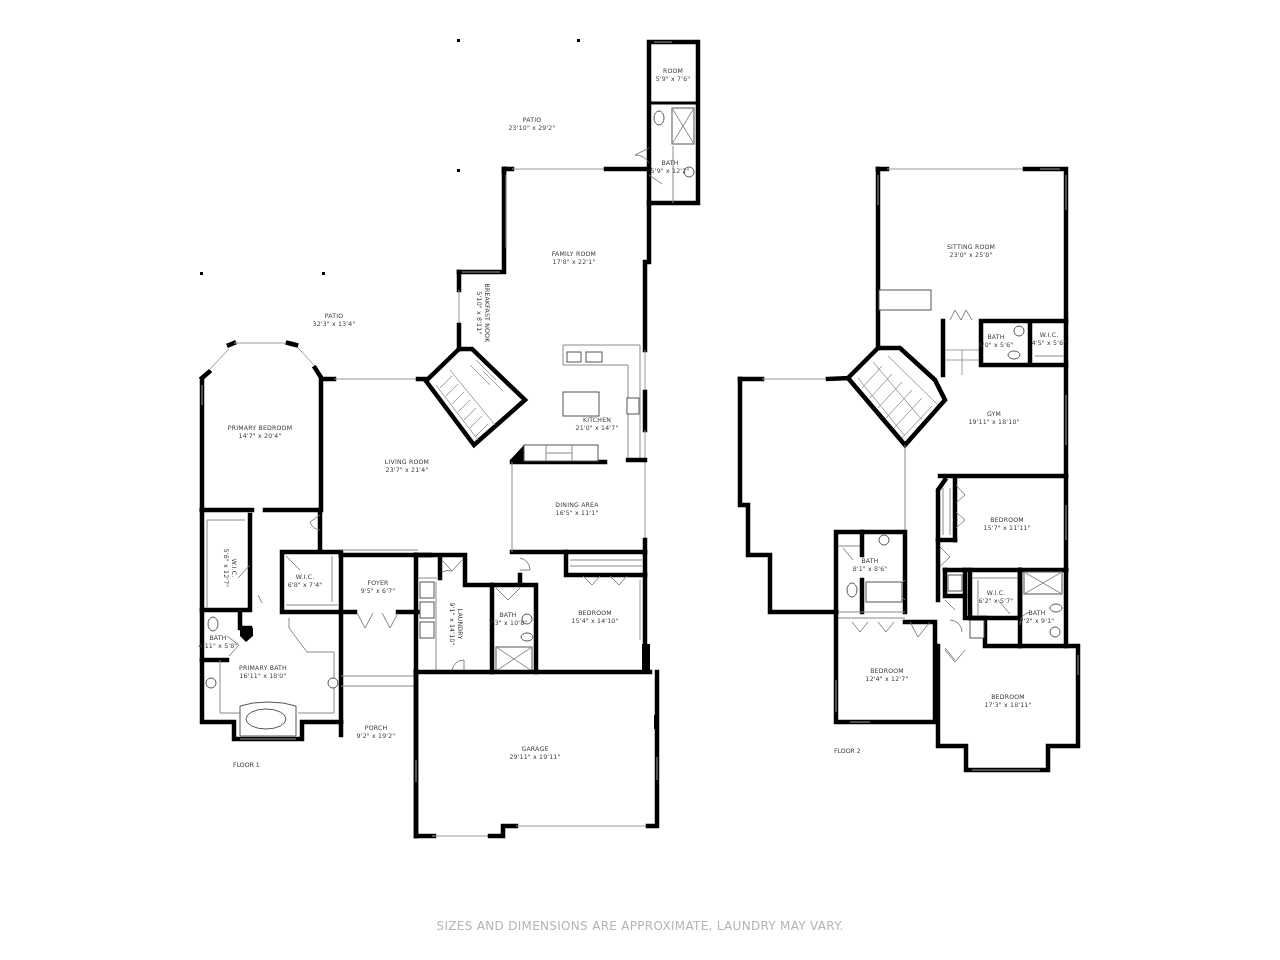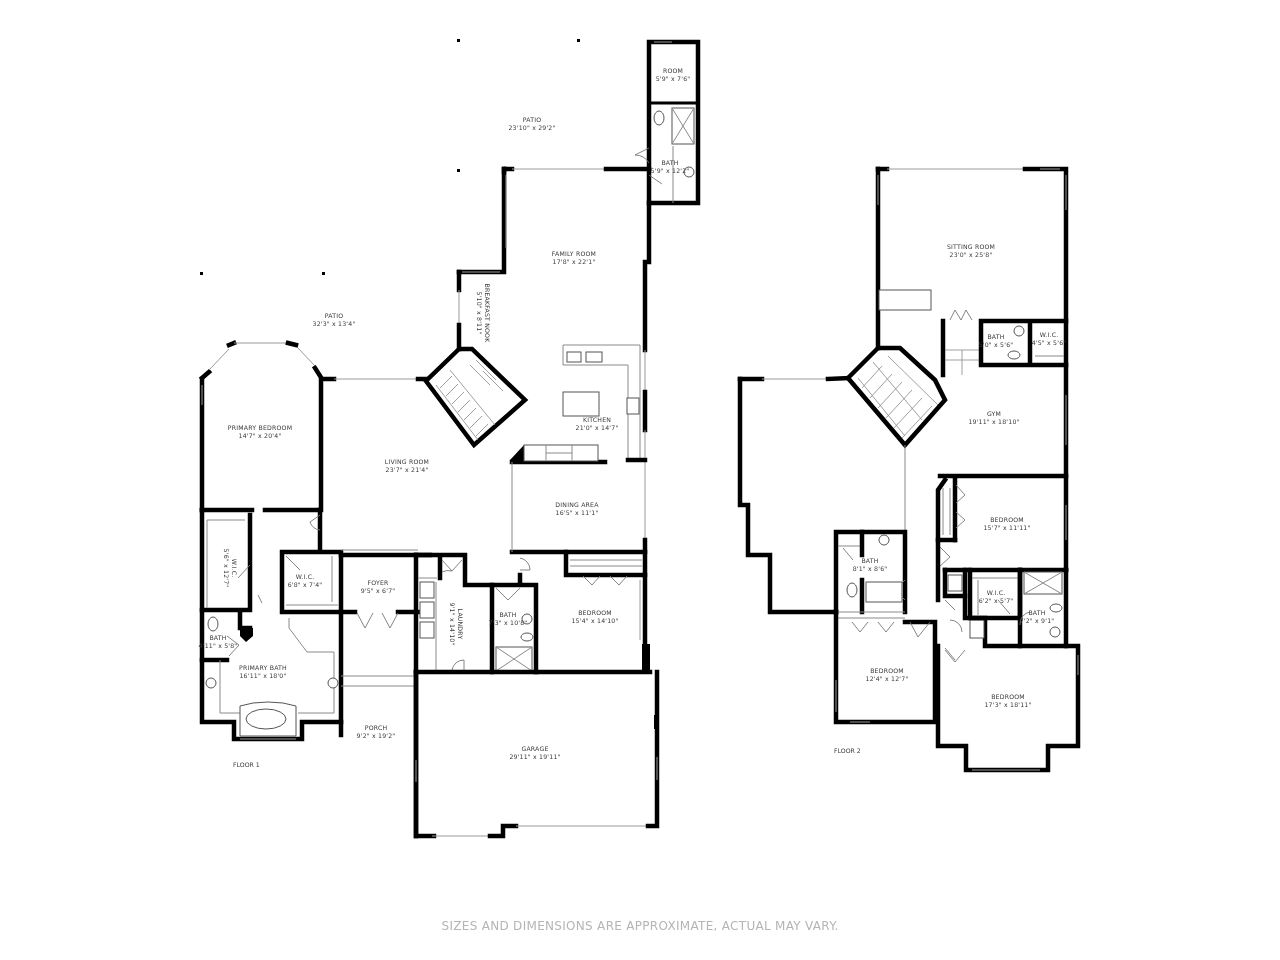--- a/index.html
+++ b/index.html
@@ -405,13 +405,13 @@
       <span>BEDROOM</span>
       <span>12'4" x 12'7"</span>
     </div>
   <div class="lbl" style="left:1008px;top:701px">
       <span>BEDROOM</span>
       <span>17'3" x 18'11"</span>
     </div>
   <div class="floor-lbl" style="left:834px;top:747px">FLOOR 2</div>
 </div>
 
-<div class="disclaimer">SIZES AND DIMENSIONS ARE APPROXIMATE, ACTUAL MAY VARY.</div>
+<div class="disclaimer">SIZES AND DIMENSIONS ARE APPROXIMATE, LAUNDRY MAY VARY.</div>
 
 </body></html>

